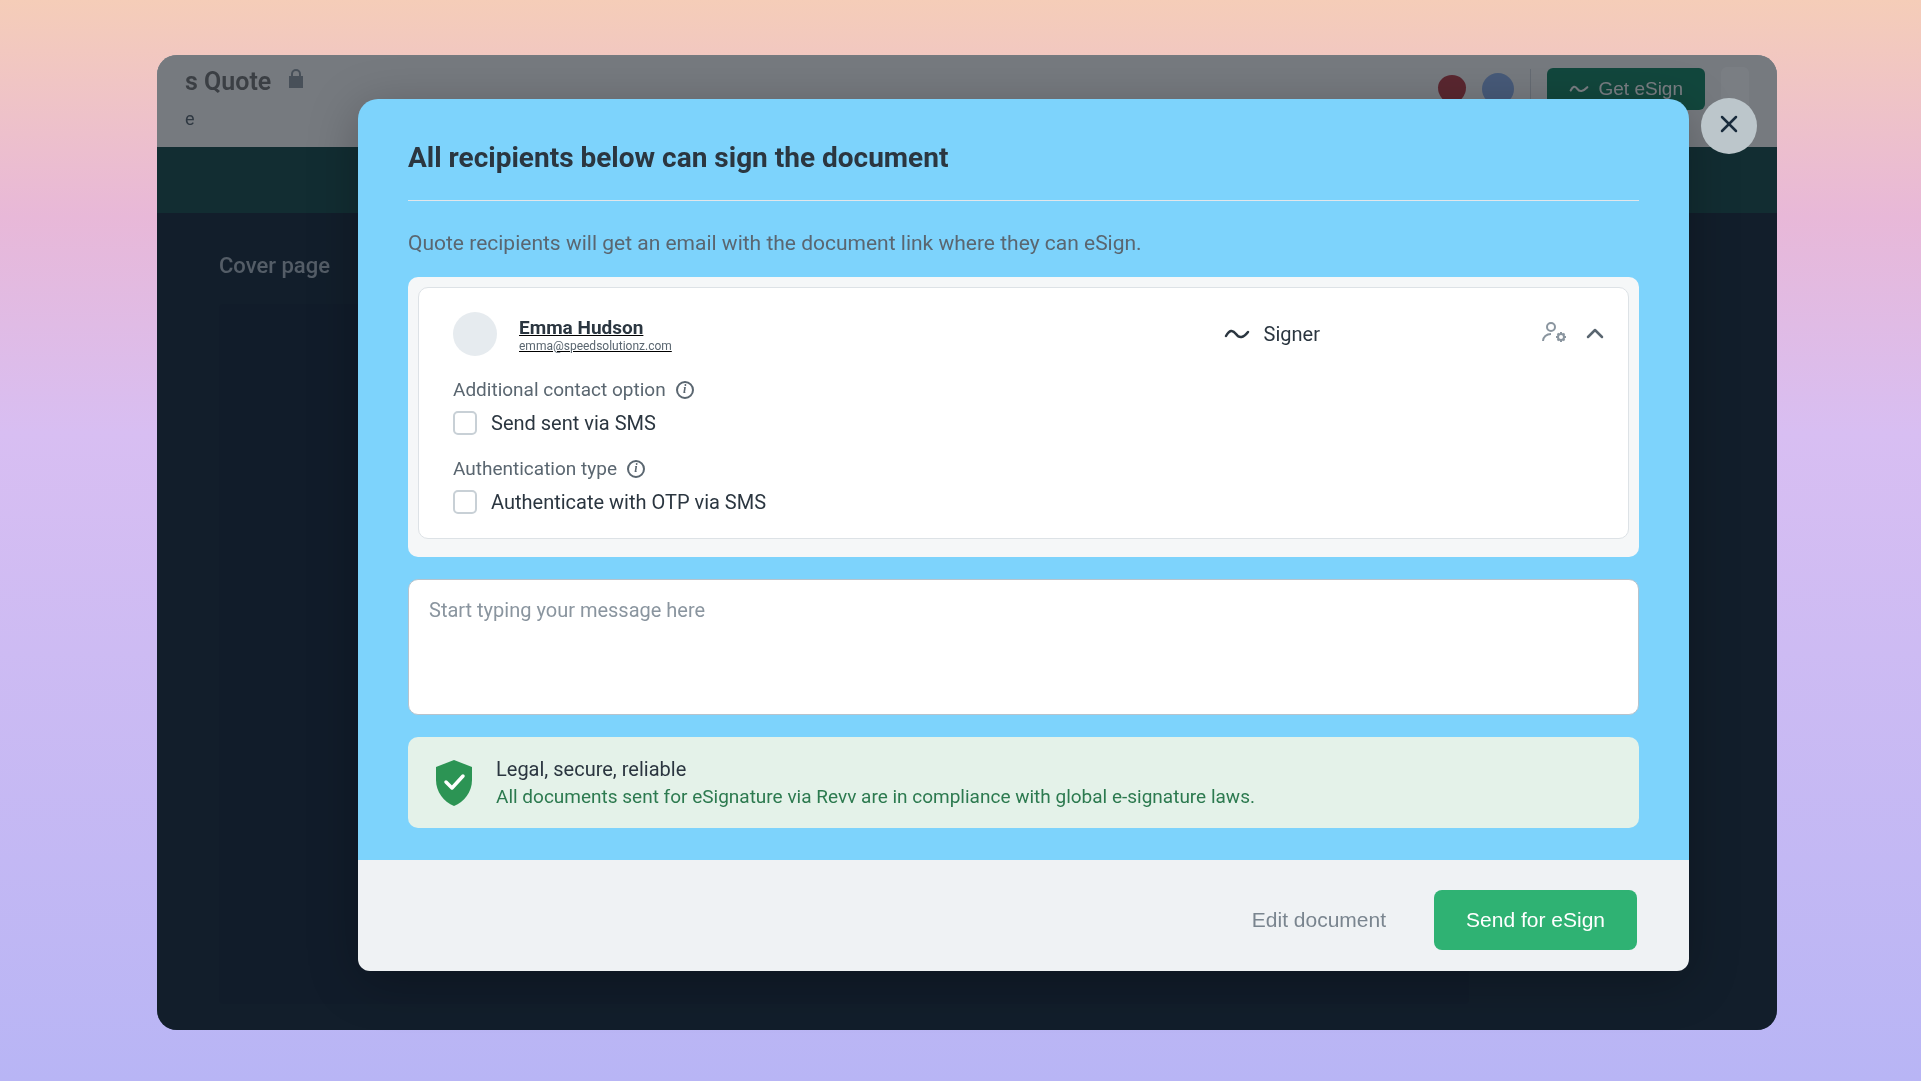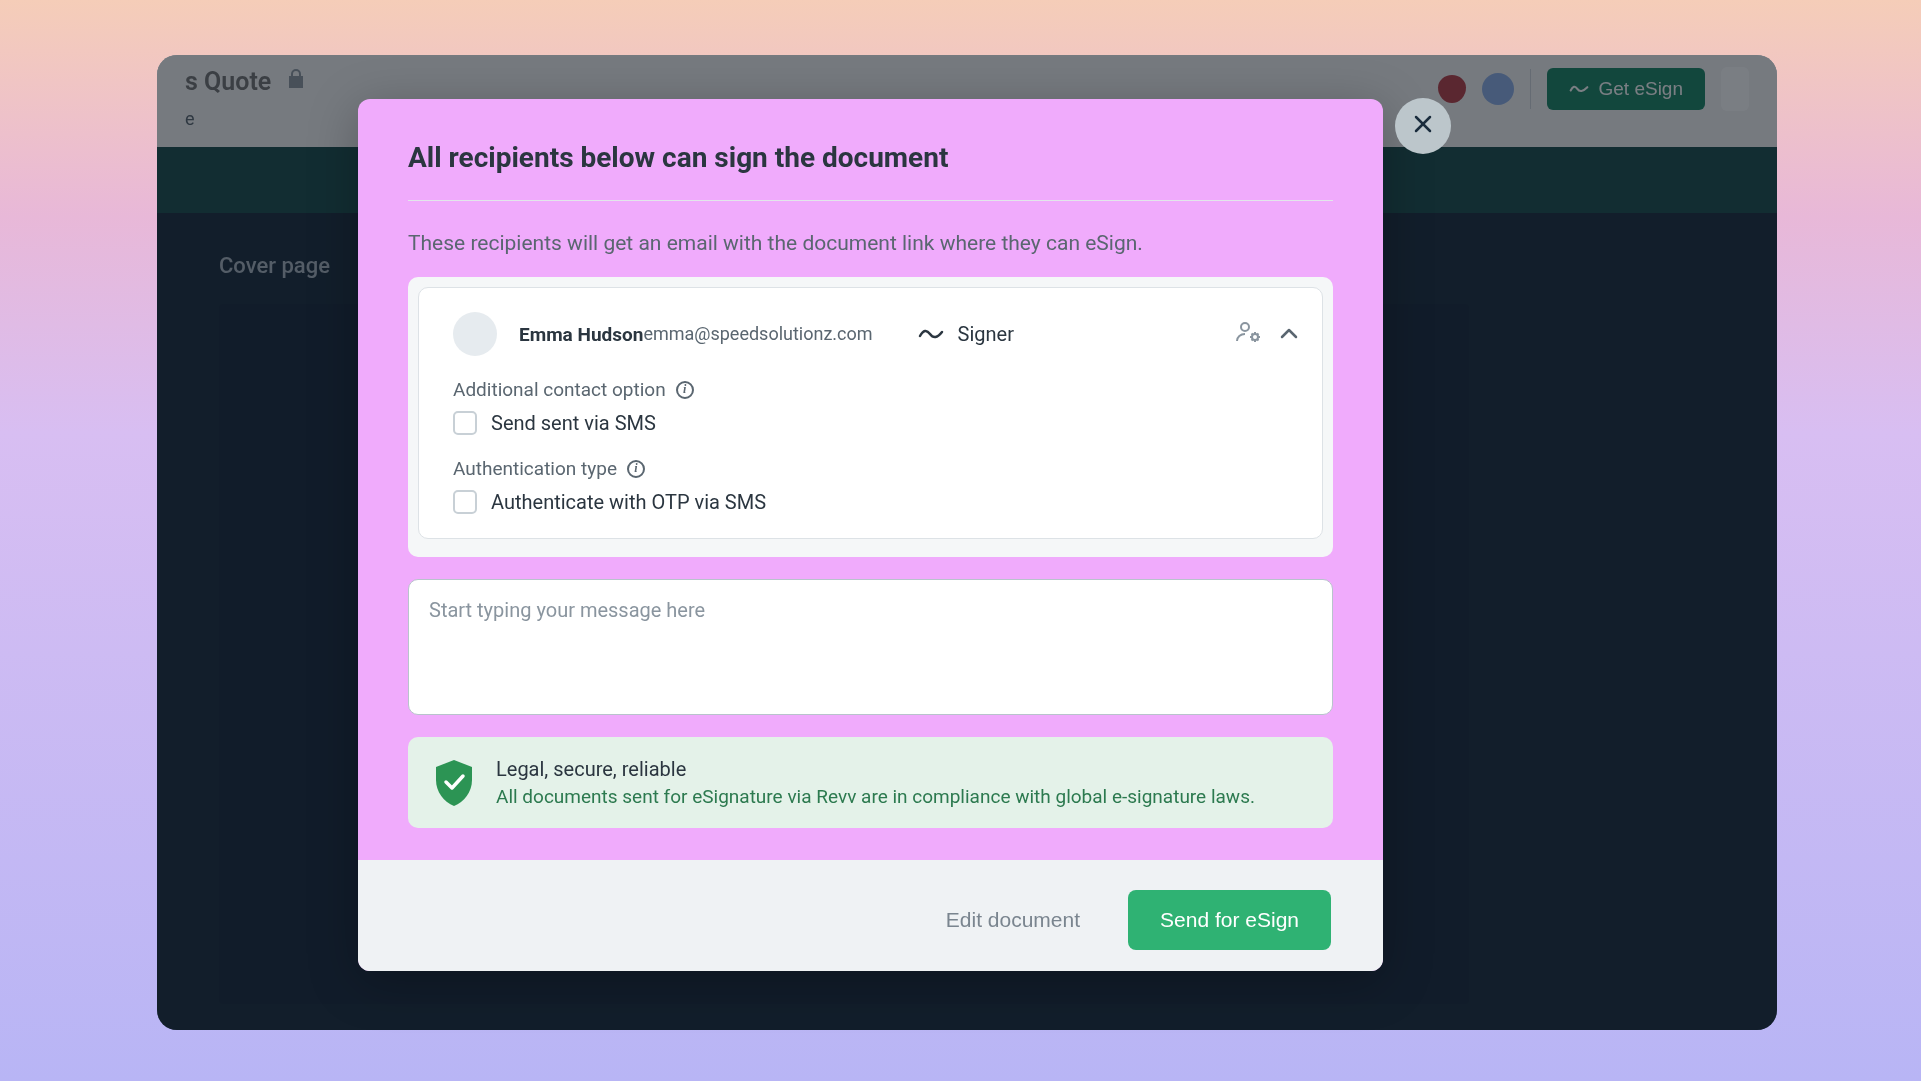--- a/index.html
+++ b/index.html
@@ -126,23 +126,23 @@
     .dim-overlay {
       position: absolute;
       inset: 0;
       background: rgba(12, 20, 30, 0.55);
     }
     
     .modal {
       position: absolute;
       top: 99px;
       left: 358px;
-      width: 1025px;
-      background: #f0abfc;
-      border-radius: 12px;
+      width: 1331px;
+      background: #7dd3fc;
+      border-radius: 20px;
       box-shadow: 0 10px 50px rgba(0,0,0,0.25);
     }
     
     .close-btn {
       position: absolute;
       top: -1px;
       right: -68px;
       width: 56px;
       height: 56px;
       border-radius: 50%;
@@ -197,31 +197,32 @@
     .recipient-avatar {
       width: 44px;
       height: 44px;
       background: #e6ebef;
       border-radius: 50%;
       margin-right: 22px;
     }
     
     .recipient-info {
       display: flex;
-      flex-direction: row;
+      flex-direction: column;
+      text-decoration: underline;
     }
     
     .recipient-name {
       font-size: 19px;
       font-weight: 700;
       color: #2b3640;
     }
     
     .recipient-email {
-      font-size: 18px;
+      font-size: 12px;
       color: #5a6670;
       text-align: right;
     }
     
     .recipient-role {
       margin-left: auto;
       margin-right: 220px;
       display: flex;
       align-items: center;
       gap: 14px;
@@ -419,21 +420,21 @@
     <span>
       <svg width="22" height="22" viewBox="0 0 22 22" stroke="#1a2c3d" stroke-width="2.5" stroke-linecap="round">
           <line x1="4" y1="4" x2="18" y2="18"></line>
           <line x1="18" y1="4" x2="4" y2="18"></line>
         </svg>
     </span>
   </button>
 
   <div class="modal-body">
     <h2 class="modal-title">All recipients below can sign the document</h2>
-    <p class="modal-desc">These recipients will get an email with the document link where they can eSign.</p>
+    <p class="modal-desc">Quote recipients will get an email with the document link where they can eSign.</p>
     
     <div class="recipient-outer">
       <div class="recipient-card">
         <div class="recipient-header">
           <div class="recipient-avatar"></div>
           <div class="recipient-info">
             <div class="recipient-name">Emma Hudson</div>
             <div class="recipient-email">emma@speedsolutionz.com</div>
           </div>
           <div class="recipient-role">

